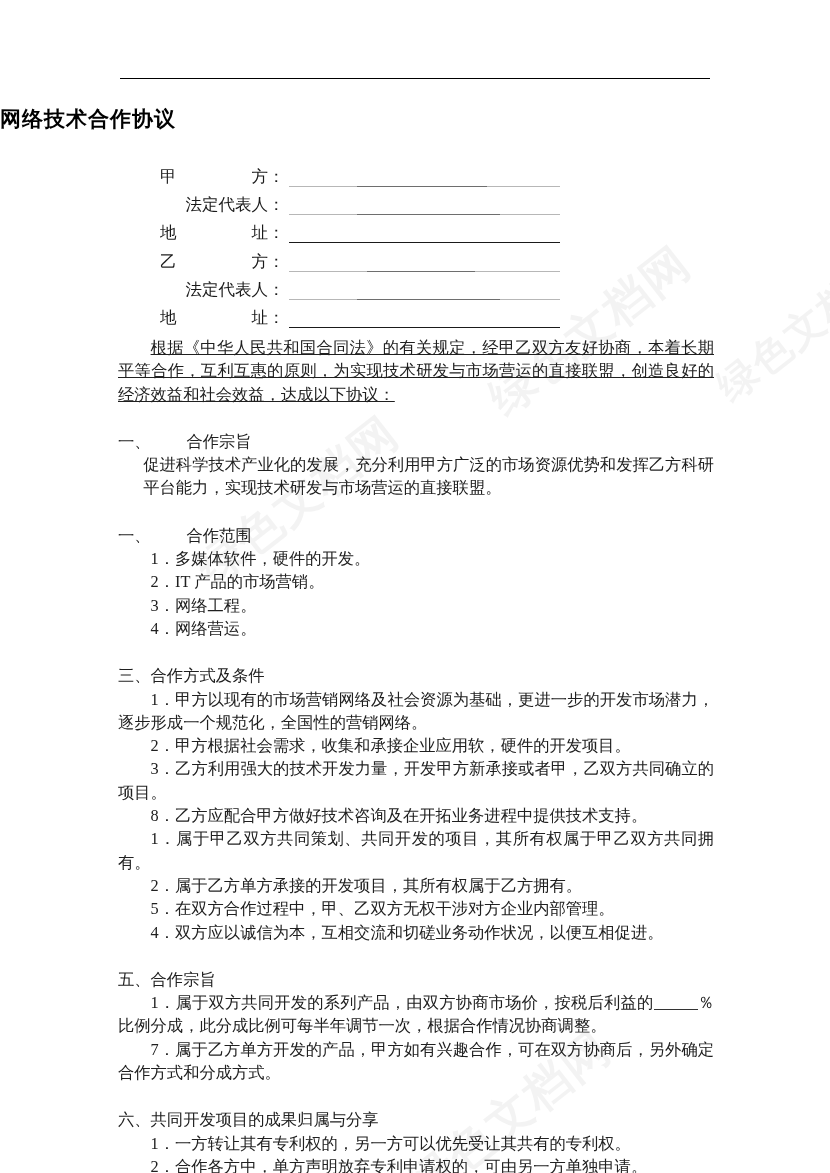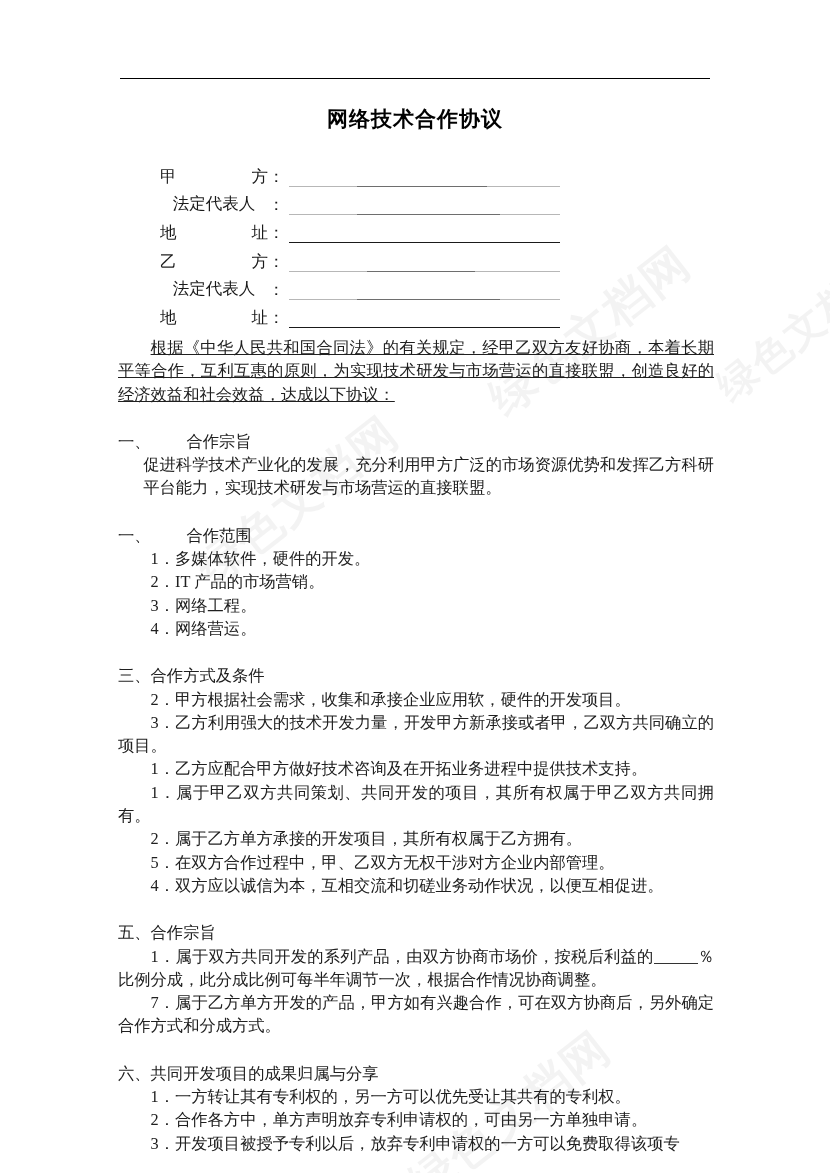--- a/index.html
+++ b/index.html
@@ -46,21 +46,20 @@
     width: 590px;
     border-top: 1.6px solid #000;
   }
 
   
   .doc-title {
     position: absolute;
     left: 0;
     top: 105px;
     width: 830px;
-    text-align: center;
     font-family: "Liberation Sans", "DejaVu Sans", sans-serif;
     font-weight: bold;
     font-size: 21px;
     letter-spacing: 1px;
     color: #000;
   }
 
   
   .party-block {
     position: absolute;
@@ -77,21 +76,21 @@
     font-size: 16.5px;
     line-height: 28px;
   }
   .party-label {
     width: 108px;
     flex: 0 0 108px;
     display: flex;
     justify-content: space-between;
     white-space: nowrap;
   }
-  .party-label.tight { justify-content: center; letter-spacing: 0; font-family: Liberation Mono, monospace; }
+  .party-label.tight { justify-content: flex-end; letter-spacing: 0; }
   .party-colon {
     flex: 0 0 auto;
     padding-right: 4px;
   }
   .party-line {
     flex: 1 1 auto;
     position: relative;
     height: 22px;
   }
   .party-line .seg {
@@ -224,23 +223,24 @@
       <span class="sec-num">一、</span><span class="sec-gap"></span><span>合作范围</span>
     </div>
     <div class="item">1．多媒体软件，硬件的开发。</div>
     <div class="item">2．IT 产品的市场营销。</div>
     <div class="item">3．网络工程。</div>
     <div class="item">4．网络营运。</div>
 
     <div class="sec-head">
       <span class="sec-num">三、</span><span>合作方式及条件</span>
     </div>
+    <div class="item">1．甲方以现有的市场营销网络及社会资源为基础，更进一步的开发市场潜力，逐步形成一个规范化，全国性的营销网络。</div>
     <div class="item">2．甲方根据社会需求，收集和承接企业应用软，硬件的开发项目。</div>
     <div class="item">3．乙方利用强大的技术开发力量，开发甲方新承接或者甲，乙双方共同确立的项目。</div>
-    <div class="item">1．乙方应配合甲方做好技术咨询及在开拓业务进程中提供技术支持。</div>
+    <div class="item">8．乙方应配合甲方做好技术咨询及在开拓业务进程中提供技术支持。</div>
 
     <div class="item">1．属于甲乙双方共同策划、共同开发的项目，其所有权属于甲乙双方共同拥有。</div>
     <div class="item">2．属于乙方单方承接的开发项目，其所有权属于乙方拥有。</div>
     <div class="item">5．在双方合作过程中，甲、乙双方无权干涉对方企业内部管理。</div>
     <div class="item">4．双方应以诚信为本，互相交流和切磋业务动作状况，以便互相促进。</div>
 
     <div class="sec-head">
       <span class="sec-num">五、</span><span>合作宗旨</span>
     </div>
     <div class="item">

